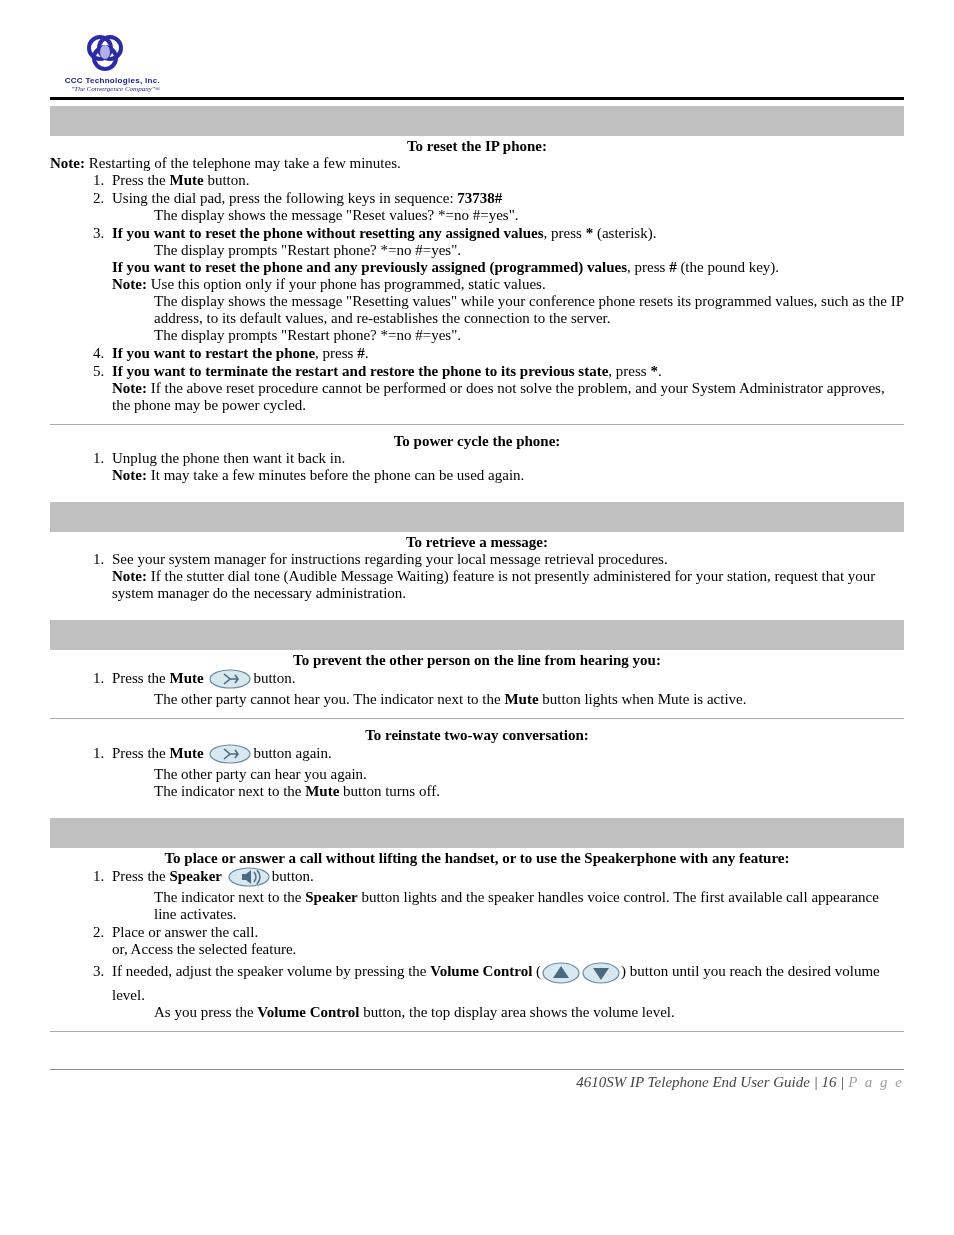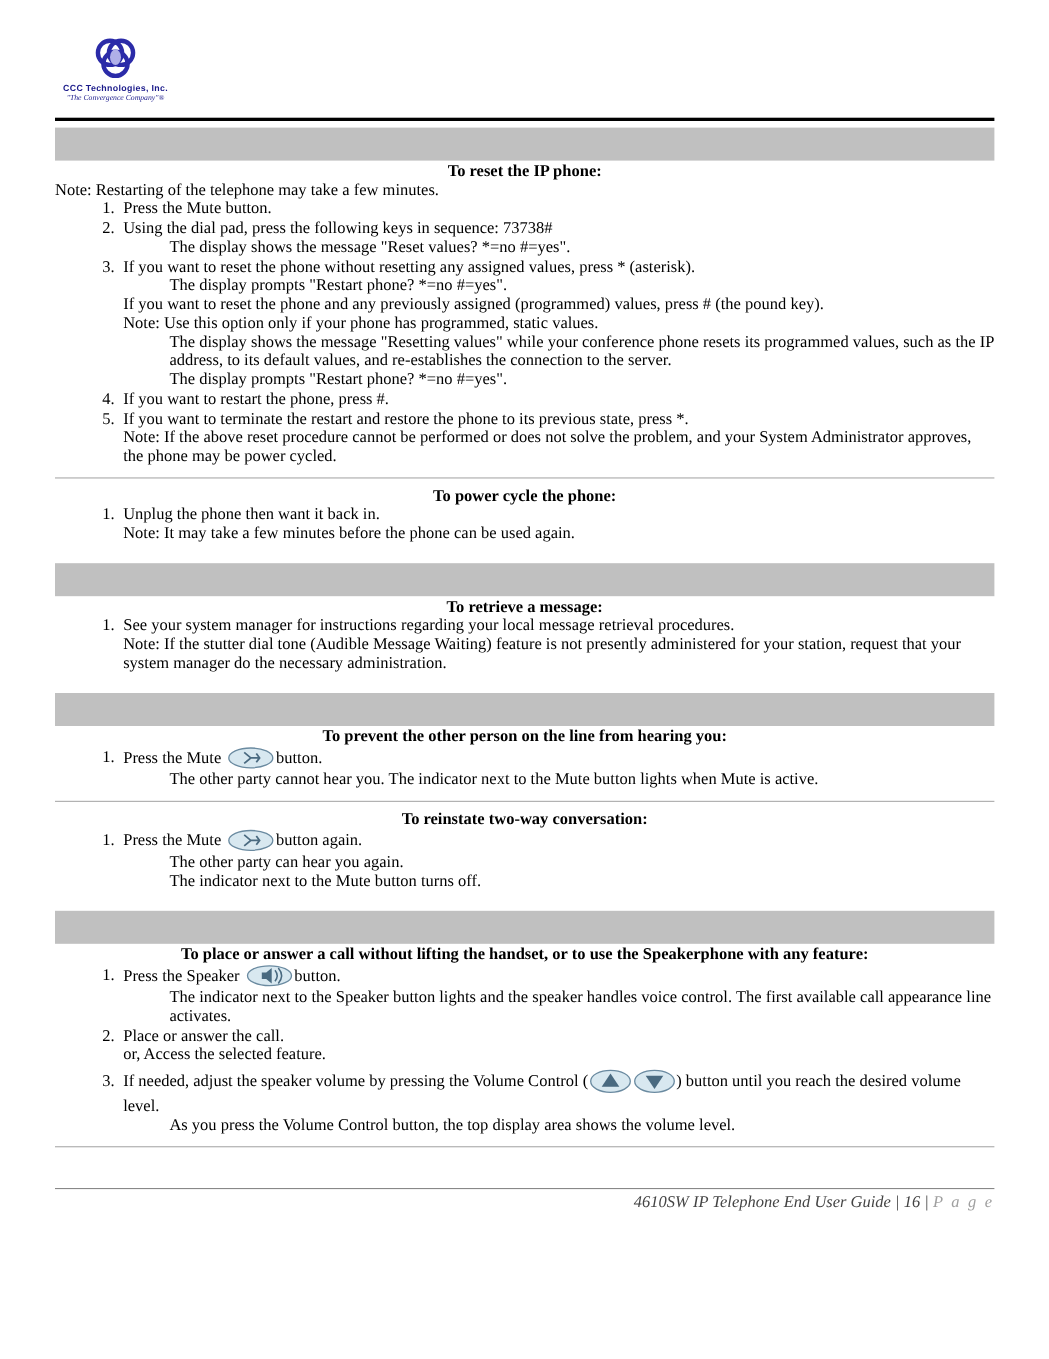--- a/index.html
+++ b/index.html
@@ -6,30 +6,30 @@
     font-family: "Times New Roman", Times, serif;
     font-size: 15px;
     color: #000;
     margin: 0;
     padding: 30px 50px 20px 50px;
     width: 954px;
     box-sizing: border-box;
     background: #fff;
   }
   .logo-block {
-    text-align: center;
+    text-align: right;
     width: 110px;
-    margin-bottom: 14px;
+    margin-bottom: 4px;
   }
   .logo-svg { display:block; margin:0 auto 2px auto; }
   .logo-text1 { font-weight:bold; font-size:8px; color:#1a1a8a; font-family: Arial, sans-serif; letter-spacing:0.3px;}
   .logo-text2 { font-style:italic; font-size:7px; color:#1a1a8a; font-family: "Times New Roman", serif;}
   .top-hr { border:0; border-top:3px solid #000; margin:4px 0 6px 0;}
   .gray-bar { background:#c0c0c0; height:30px; margin: 0 0 2px 0;}
-  .bold { font-weight:normal;text-align:center;}
+  .bold { font-weight:bold;text-align:center;}
   .section-title { font-weight:bold; margin-top:2px;text-align:center;}
   ol.num { margin:0 0 0 58px; padding:0;}
   ol.num > li { padding-left:4px; margin-bottom:1px;}
   .indent2 { margin-left:42px;}
   .hr-thin { border:0; border-top:1px solid #aaa; margin:10px 0 8px 0;}
   .btn-icon {
     display:inline-block;
     vertical-align:middle;
     width:44px; height:22px;
     margin:0 1px;

